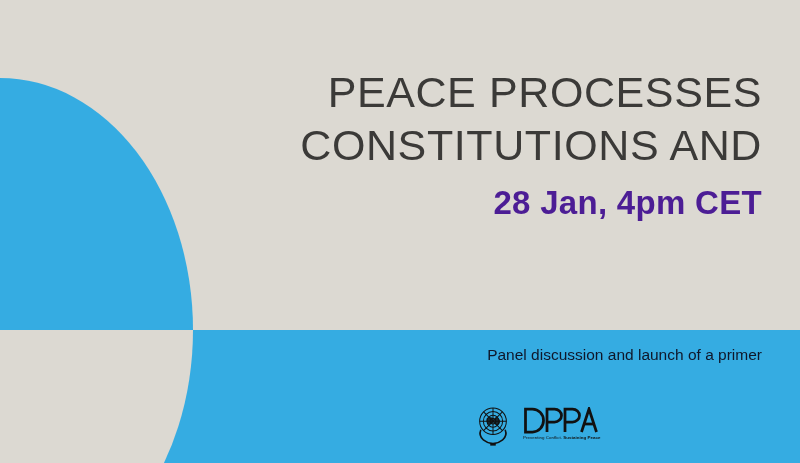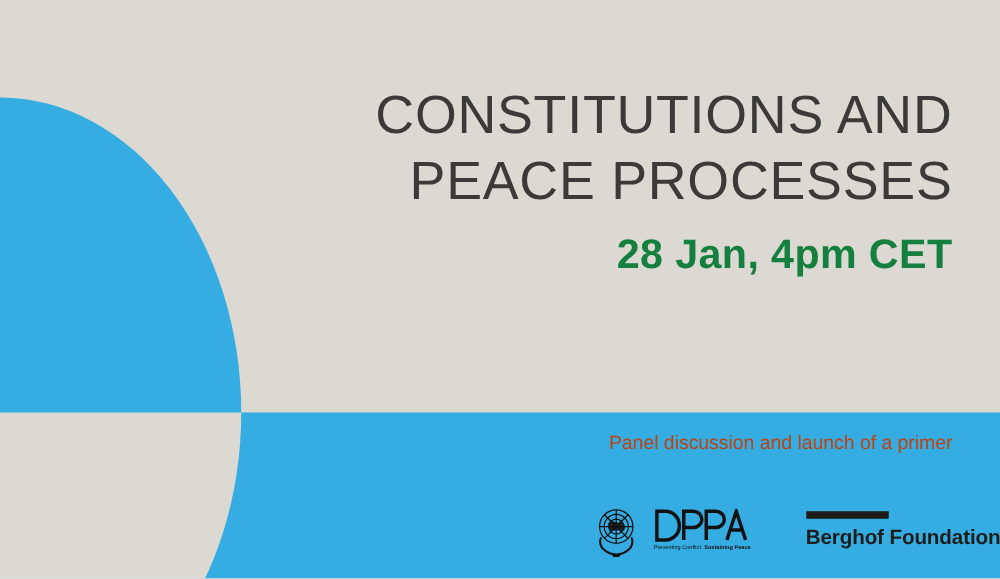--- a/index.html
+++ b/index.html
@@ -49,41 +49,41 @@
   }
 
   .date-line {
     display: block;
     margin-top: 12px;
     font-family: "Liberation Sans", sans-serif;
     font-size: 33px;
     line-height: 37px;
     font-weight: 700;
     letter-spacing: 0.3px;
-    color: #15803d;
+    color: #4c1d95;
     white-space: nowrap;
   }
 
   
   .subtitle-block {
     position: absolute;
     right: 38px;
     top: 344px;
     width: 480px;
     text-align: right;
     z-index: 5;
   }
 
   .subtitle-line {
     display: block;
     font-family: "Liberation Sans", sans-serif;
     font-size: 15.5px;
     line-height: 22px;
     font-weight: 400;
-    color: #c2410c;
+    color: #0f172a;
     white-space: nowrap;
   }
 
   
   .logo-strip {
     position: absolute;
     left: 470px;
     top: 396px;
     width: 310px;
     height: 56px;
@@ -158,22 +158,22 @@
     <g mask="url(#ellipse-mask)">
       <rect x="0" y="330" width="800" height="133" fill="#35ace2"></rect>
     </g>
 
     <g mask="url(#ellipse-only)">
       <rect x="0" y="0" width="800" height="330" fill="#35ace2"></rect>
     </g>
   </svg>
 
   <div class="headline-block">
+    <span class="headline-line">PEACE PROCESSES</span>
     <span class="headline-line">CONSTITUTIONS AND</span>
-    <span class="headline-line">PEACE PROCESSES</span>
     <span class="date-line">28 Jan, 4pm CET</span>
   </div>
 
   <div class="subtitle-block">
     <span class="subtitle-line">Panel discussion and launch of a primer</span>
   </div>
 
   <div class="logo-strip">
 
     <div class="dppa-logo">
@@ -204,20 +204,16 @@
             <path d="M117 50 l15 -46 l15 46"></path>
             <path d="M124 34 h16"></path>
           </g>
         </svg>
         <div class="dppa-tagline"><span>Preventing Conflict.</span> <b>Sustaining Peace</b></div>
       </div>
     </div>
 
     <div class="logo-gap"></div>
 
-    <div class="berghof-logo">
-      <div class="berghof-bar"></div>
-      <div class="berghof-name">Berghof Foundation</div>
-    </div>
 
   </div>
 
 </div>
 
 </body></html>

